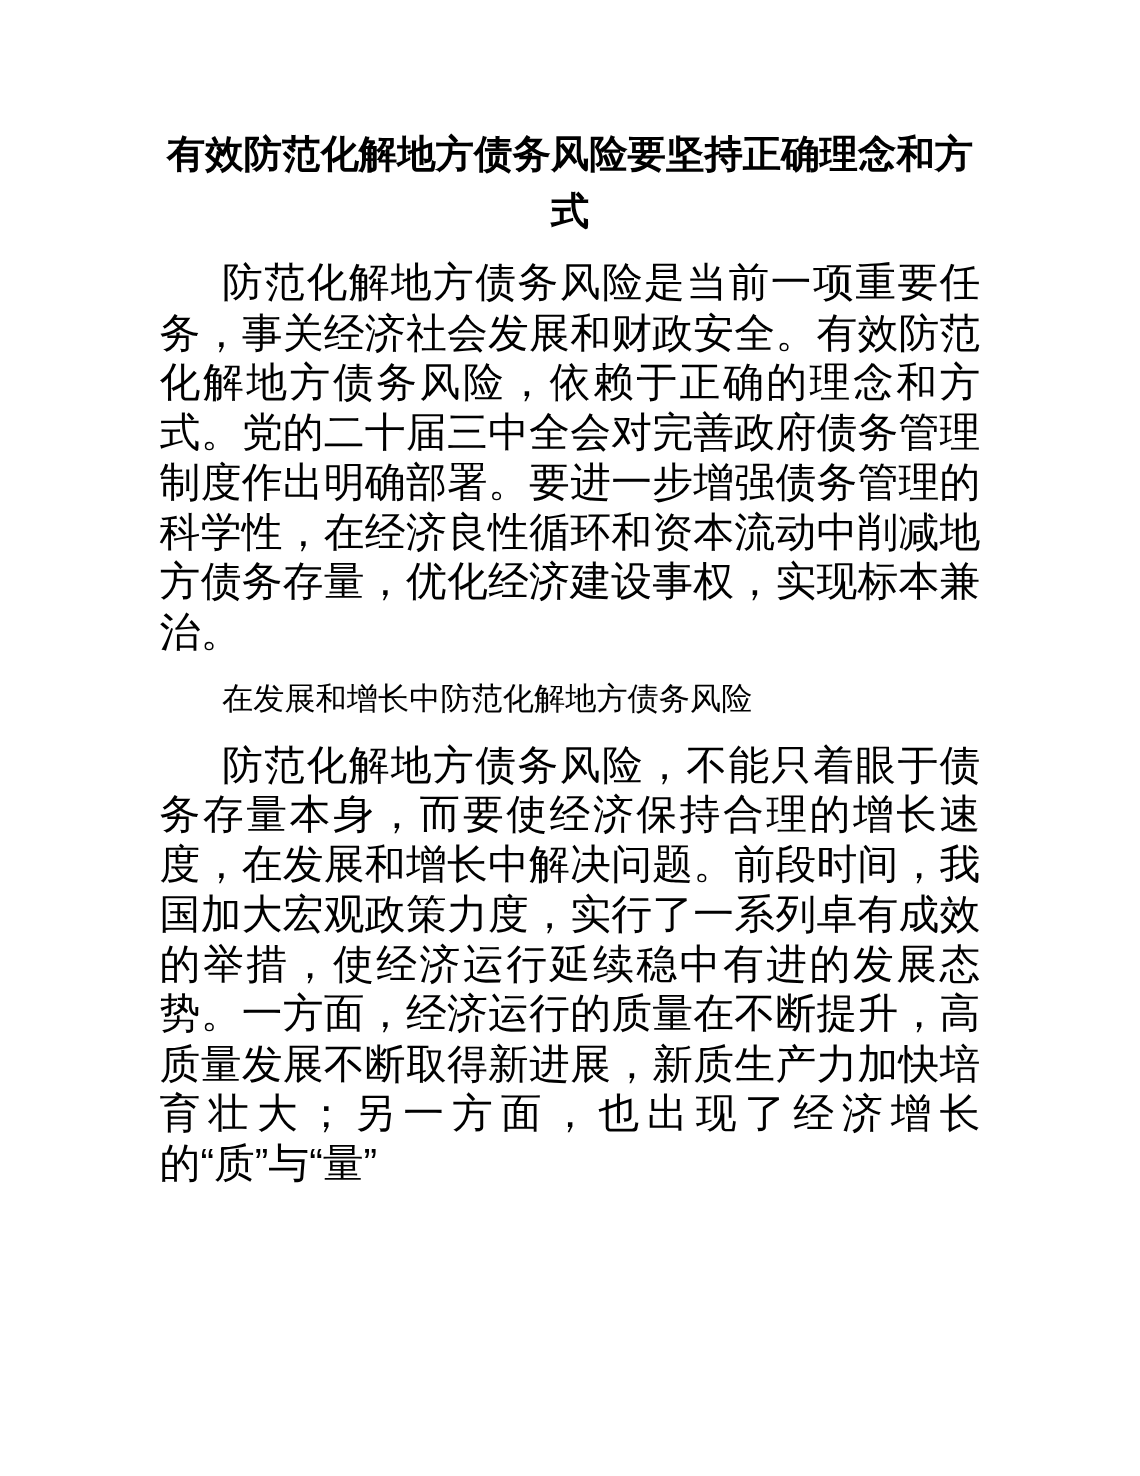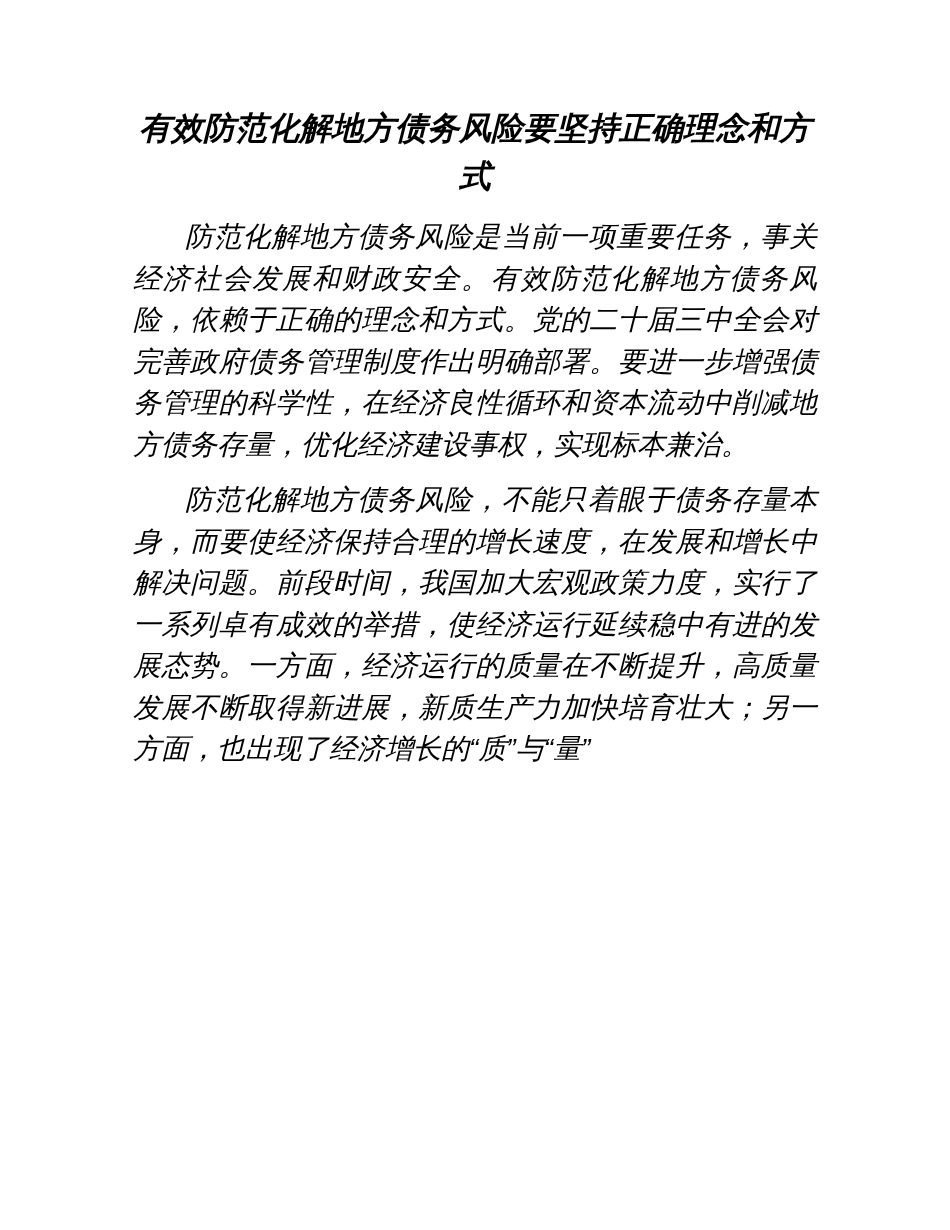--- a/index.html
+++ b/index.html
@@ -15,42 +15,41 @@
     color: #000000;
     -webkit-font-smoothing: none;
   }
 
   .page {
     position: relative;
     width: 950px;
     height: 1096px;
     background: #ffffff;
     box-sizing: border-box;
-    font-style: italic;
   }
 
   .content {
     position: absolute;
     left: 133px;
     top: 104px;
     width: 684px;
   }
 
   .doc-title {
     font-size: 32px;
     line-height: 48px;
     font-weight: bold;
     text-align: center;
     margin: 0 0 16px 0;
     letter-spacing: 0px;
     word-break: break-all;
   }
 
   .para {
-    font-size: 28px;
+    font-size: 34px;
     line-height: 41.5px;
     margin: 0 0 14px 0;
     text-align: justify;
     text-justify: inter-character;
     text-indent: 52px;
     word-break: break-all;
     letter-spacing: 0px;
   }
 
   .para:last-child {
@@ -69,18 +68,19 @@
 </head>
 <body style="background: rgb(255, 255, 255); color: rgb(0, 0, 0);">
 
 <div class="page">
   <div class="content">
 
     <h1 class="doc-title">有效防范化解地方债务风险要坚持正确理念和方式</h1>
 
     <p class="para">防范化解地方债务风险是当前一项重要任务，事关经济社会发展和财政安全。有效防范化解地方债务风险，依赖于正确的理念和方式。党的二十届三中全会对完善政府债务管理制度作出明确部署。要进一步增强债务管理的科学性，在经济良性循环和资本流动中削减地方债务存量，优化经济建设事权，实现标本兼治。</p>
 
+    <p class="subhead">在发展和增长中防范化解地方债务风险</p>
 
 
     <p class="para">防范化解地方债务风险，不能只着眼于债务存量本身，而要使经济保持合理的增长速度，在发展和增长中解决问题。前段时间，我国加大宏观政策力度，实行了一系列卓有成效的举措，使经济运行延续稳中有进的发展态势。一方面，经济运行的质量在不断提升，高质量发展不断取得新进展，新质生产力加快培育壮大；另一方面，也出现了经济增长的“质”与“量”</p>
 
   </div>
 </div>
 
 </body></html>

